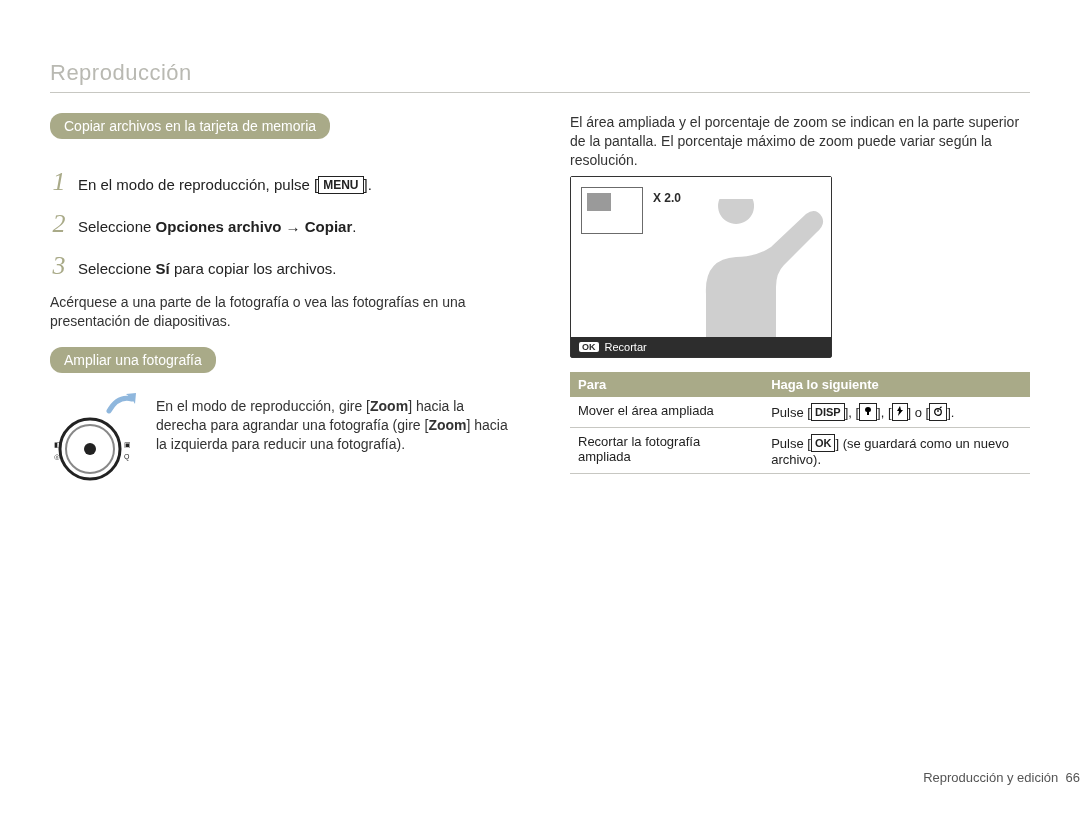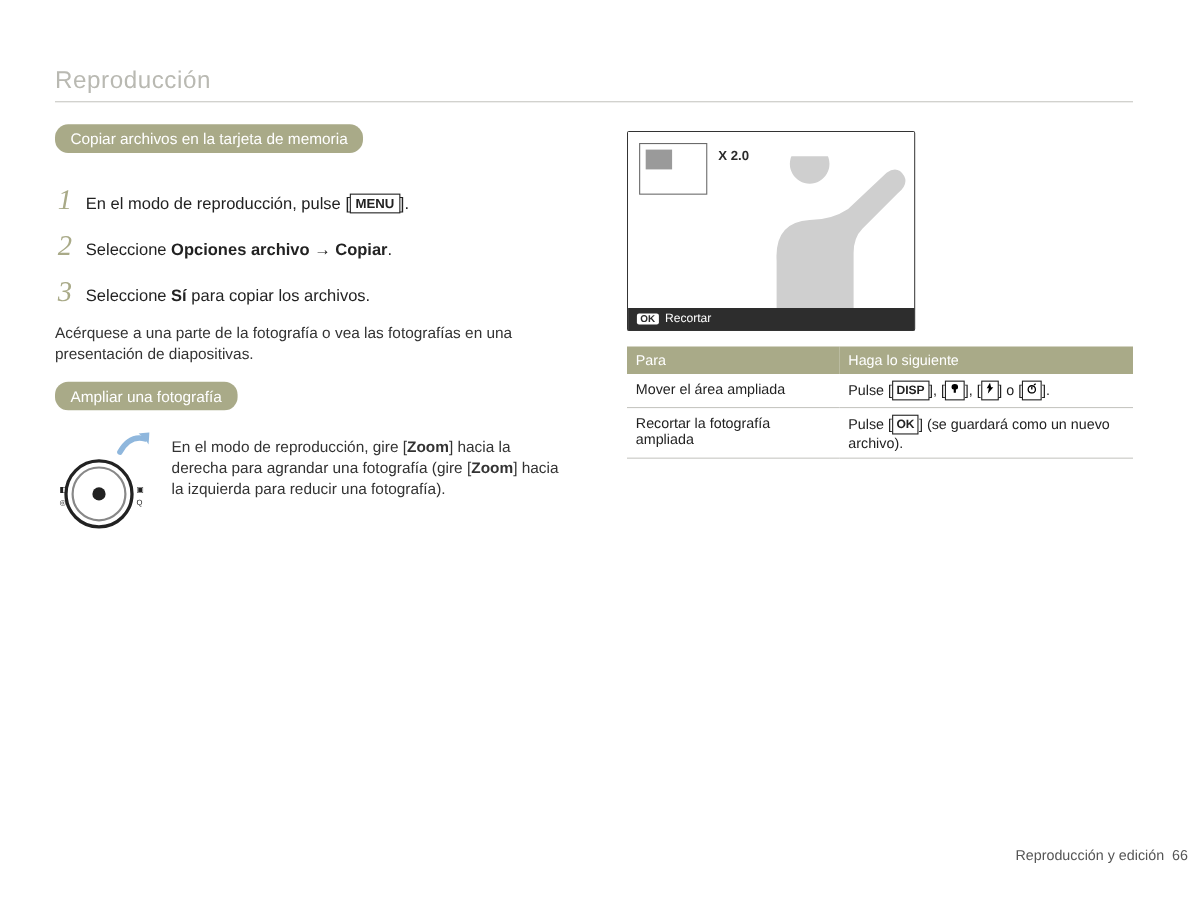--- a/index.html
+++ b/index.html
@@ -159,21 +159,21 @@
   
   table.instr {
     border-collapse: collapse;
     width: 100%;
     margin-top: 14px;
     font-size: 13px;
   }
   table.instr th {
     background: #a9aa88;
     color: #fff;
-    font-weight: 400;
+    font-weight: 700;
     text-align: left;
     padding: 5px 8px;
   }
   table.instr td {
     padding: 6px 8px;
     border-bottom: 1px solid #c7c7c2;
     vertical-align: top;
     color: #222;
   }
   .footer {
@@ -242,20 +242,21 @@
           </svg>
         </div>
         <div class="body-text" style="flex:1">
           <span>En el modo de reproducción, gire [</span><b>Zoom</b><span>] hacia la derecha para agrandar una fotografía (gire [</span><b>Zoom</b><span>] hacia la izquierda para reducir una fotografía).</span>
         </div>
       </div>
 
     </div>
 
     <div class="col">
+      <div class="body-text">El área ampliada y el porcentaje de zoom se indican en la parte superior de la pantalla. El porcentaje máximo de zoom puede variar según la resolución.</div>
 
       <div class="screen">
         <div class="screen-top">
           <div class="mini">
             <div class="mini-inner"></div>
           </div>
           <div class="zoom-label">X 2.0</div>
           <svg class="silhouette" viewBox="0 0 170 140">
             <path fill="#cfcfcf" d="M70 25 a18 18 0 1 1 0.1 0 Z
                                      M40 140 L40 95 Q38 60 70 58 Q90 58 105 48 L140 15 Q150 8 156 18 Q160 26 150 34 L118 66 Q110 74 110 88 L110 140 Z"></path>

